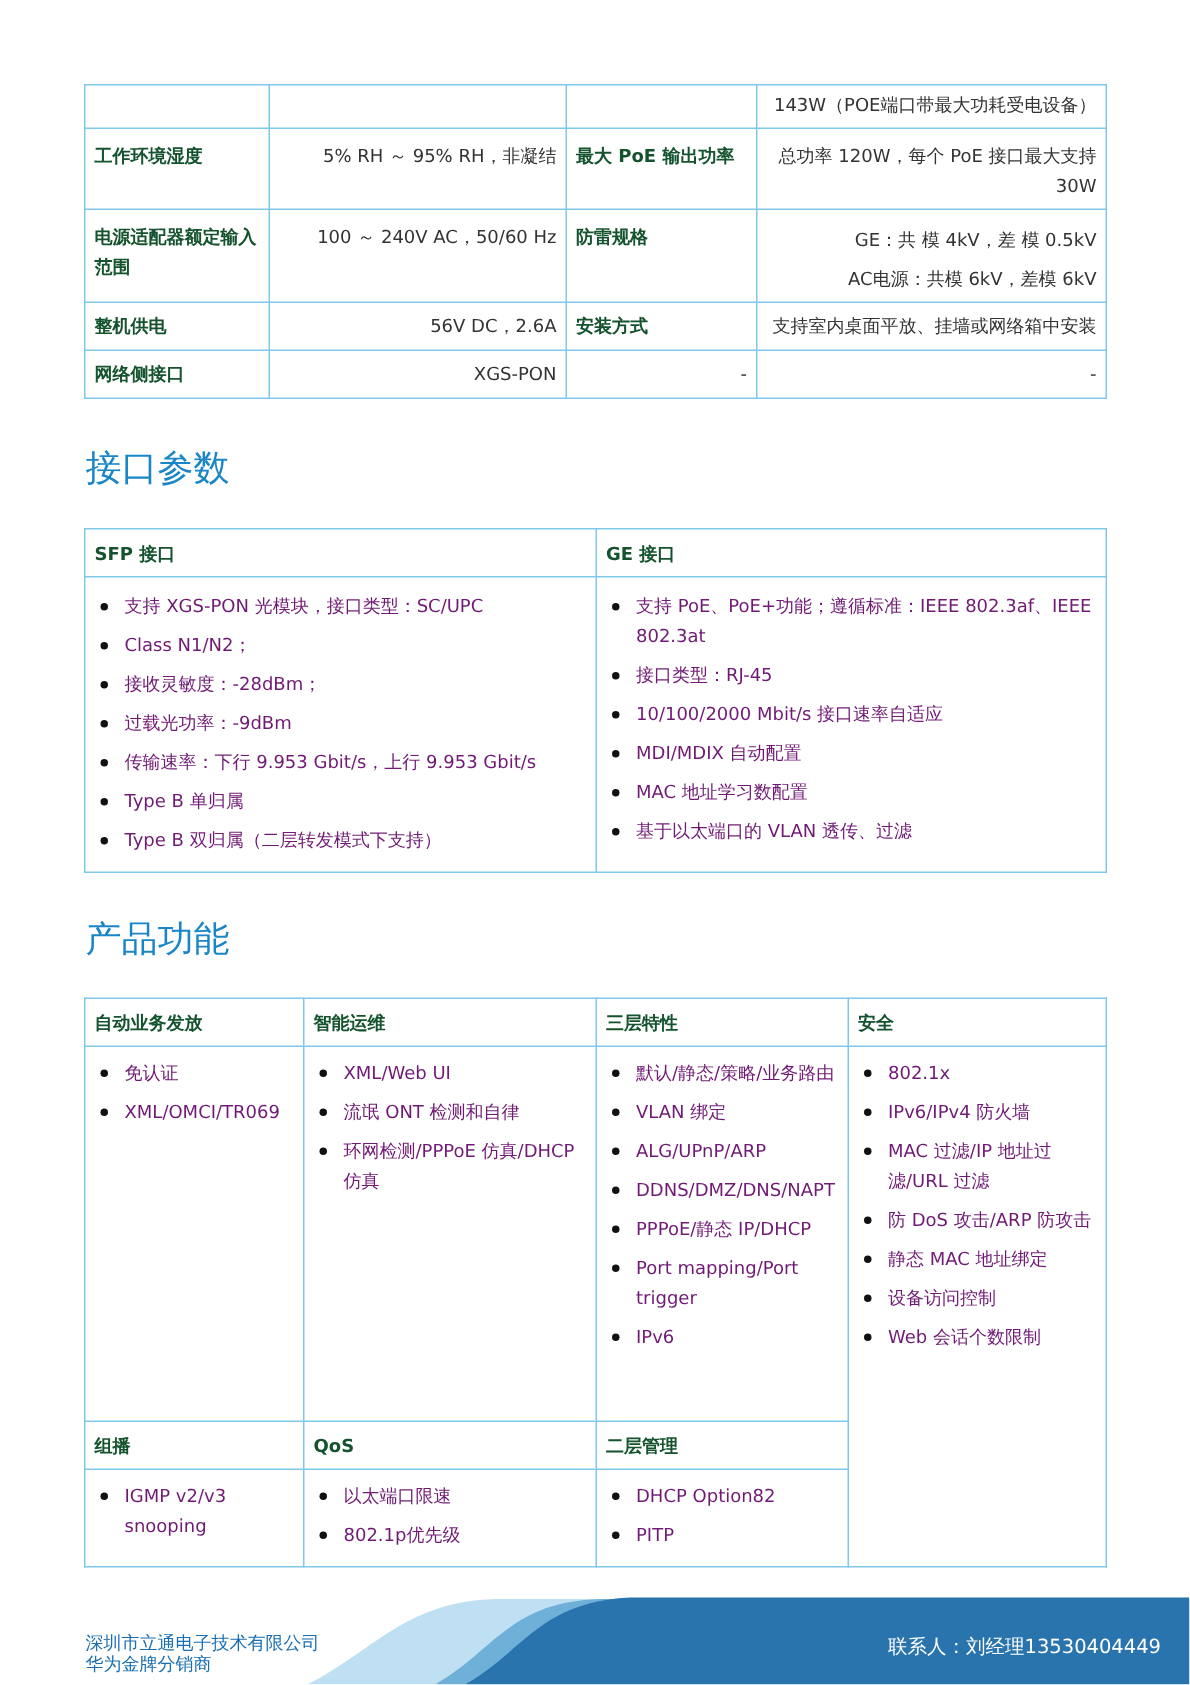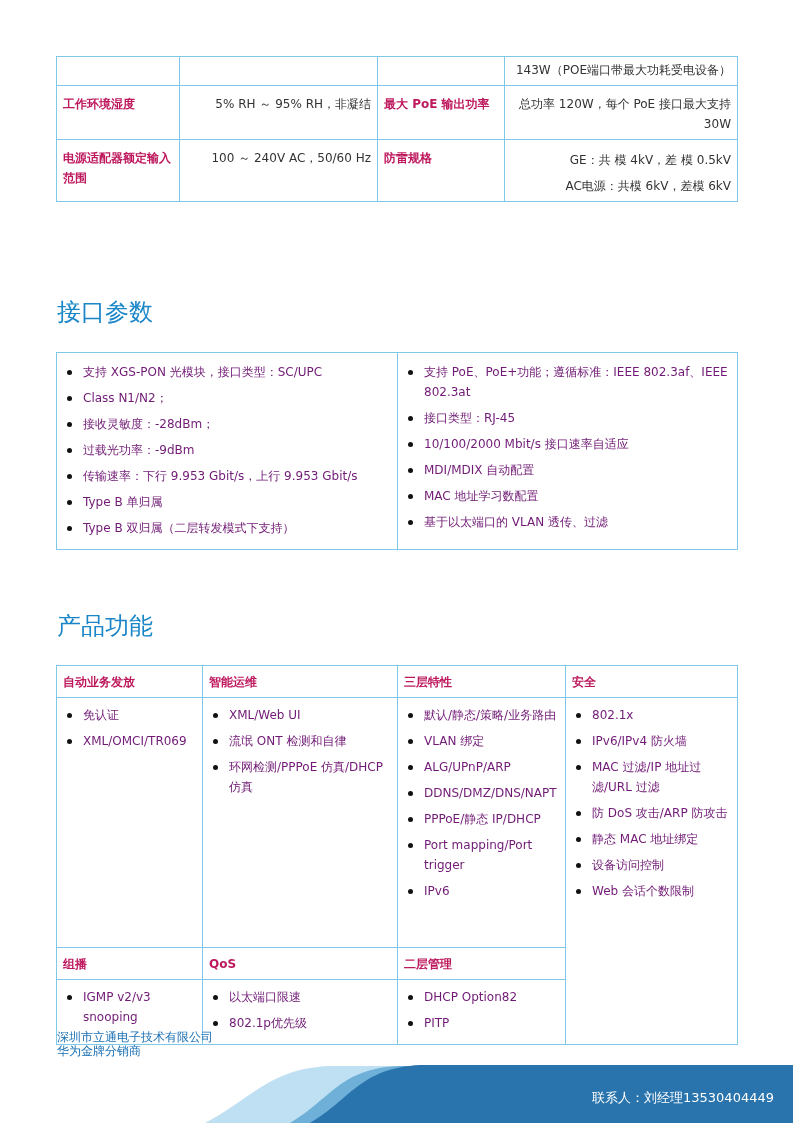--- a/index.html
+++ b/index.html
@@ -1,21 +1,21 @@
 <!DOCTYPE html>
 <html><head>
 <meta charset="utf-8">
 <style>
   * { box-sizing: border-box; margin: 0; padding: 0; }
   html, body { width: 793px; height: 1123px; background: #ffffff; overflow: hidden; }
   body { position: relative; font-family: "DejaVu Sans", "Liberation Sans", sans-serif; font-size: 12px; color: #222; }
 
   table { border-collapse: collapse; position: absolute; table-layout: fixed; }
   td { border: 1px solid #7fc8e8; vertical-align: top; font-size: 12px; line-height: 20px; }
-  .lbl { color: #be185d; font-weight: bold; }
+  .lbl { color: #14532d; font-weight: bold; }
   .val { color: #333; text-align: right; }
 
   
   #spec { left: 56px; top: 56px; width: 681px; }
   #spec td { padding: 5px 6px; }
 
   .section-title { position: absolute; left: 57px; font-family: "DejaVu Serif", "Liberation Serif", serif; font-size: 24px; color: #1a86c8; font-weight: normal; }
 
   
   #iface { left: 56px; top: 352px; width: 681px; }
@@ -26,21 +26,21 @@
   ul.bl li { position: relative; padding-left: 20px; margin: 0 0 6px 0; line-height: 20px; color: #701a75; }
   ul.bl li::before { content: ""; position: absolute; left: 4px; top: 8px; width: 5px; height: 5px; border-radius: 50%; background: #111; }
 
   
   #func { left: 56px; top: 665px; width: 681px; }
   #func td { padding: 5px 6px; }
   #func tr.hdr td { height: 32px; padding-top: 6px; }
 
   
   #footer { position: absolute; left: 0; top: 1060px; width: 793px; height: 63px; }
-  .company { position: absolute; left: 57px; top: 1030px; color: #1a6fb3; font-size: 12px; line-height: 14px; }
+  .company { position: absolute; left: 57px; top: 1088px; color: #1a6fb3; font-size: 12px; line-height: 14px; }
   .contact { position: absolute; left: 592px; top: 1089px; color: #ffffff; font-size: 13px; }
 </style>
 </head>
 <body>
 
 <table id="spec">
   <colgroup>
       <col style="width:123px">
       <col style="width:198px">
       <col style="width:127px">
@@ -61,31 +61,47 @@
   </tr>
   <tr style="height:58px">
     <td class="lbl" style="padding-top:8px">电源适配器额定输入范围</td>
     <td class="val" style="padding-top:8px">100 ～ 240V AC，50/60 Hz</td>
     <td class="lbl" style="padding-top:8px">防雷规格</td>
     <td class="val" style="padding-top:10px">
       <div>GE：共 模 4kV，差 模 0.5kV</div>
       <div style="margin-top:6px">AC电源：共模 6kV，差模 6kV</div>
     </td>
   </tr>
+  <tr style="height:32px">
+    <td class="lbl">整机供电</td>
+    <td class="val">56V DC，2.6A</td>
+    <td class="lbl">安装方式</td>
+    <td class="val">支持室内桌面平放、挂墙或网络箱中安装</td>
+  </tr>
+  <tr style="height:32px">
+    <td class="lbl">网络侧接口</td>
+    <td class="val">XGS-PON</td>
+    <td class="val">-</td>
+    <td class="val">-</td>
+  </tr>
 </tbody>
   </table>
 
 <h2 class="section-title" style="top:296px">接口参数</h2>
 
 <table id="iface">
   <colgroup>
       <col style="width:341px">
       <col style="width:340px">
     </colgroup>
   <tbody>
+      <tr class="hdr">
+    <td class="lbl">SFP 接口</td>
+    <td class="lbl">GE 接口</td>
+  </tr>
   <tr style="height:188px">
     <td style="padding-top:9px">
       <ul class="bl">
         <li>支持 XGS-PON 光模块，接口类型：SC/UPC</li>
         <li>Class N1/N2；</li>
         <li>接收灵敏度：-28dBm；</li>
         <li>过载光功率：-9dBm</li>
         <li>传输速率：下行 9.953 Gbit/s，上行 9.953 Gbit/s</li>
         <li>Type B 单归属</li>
         <li>Type B 双归属（二层转发模式下支持）</li>

